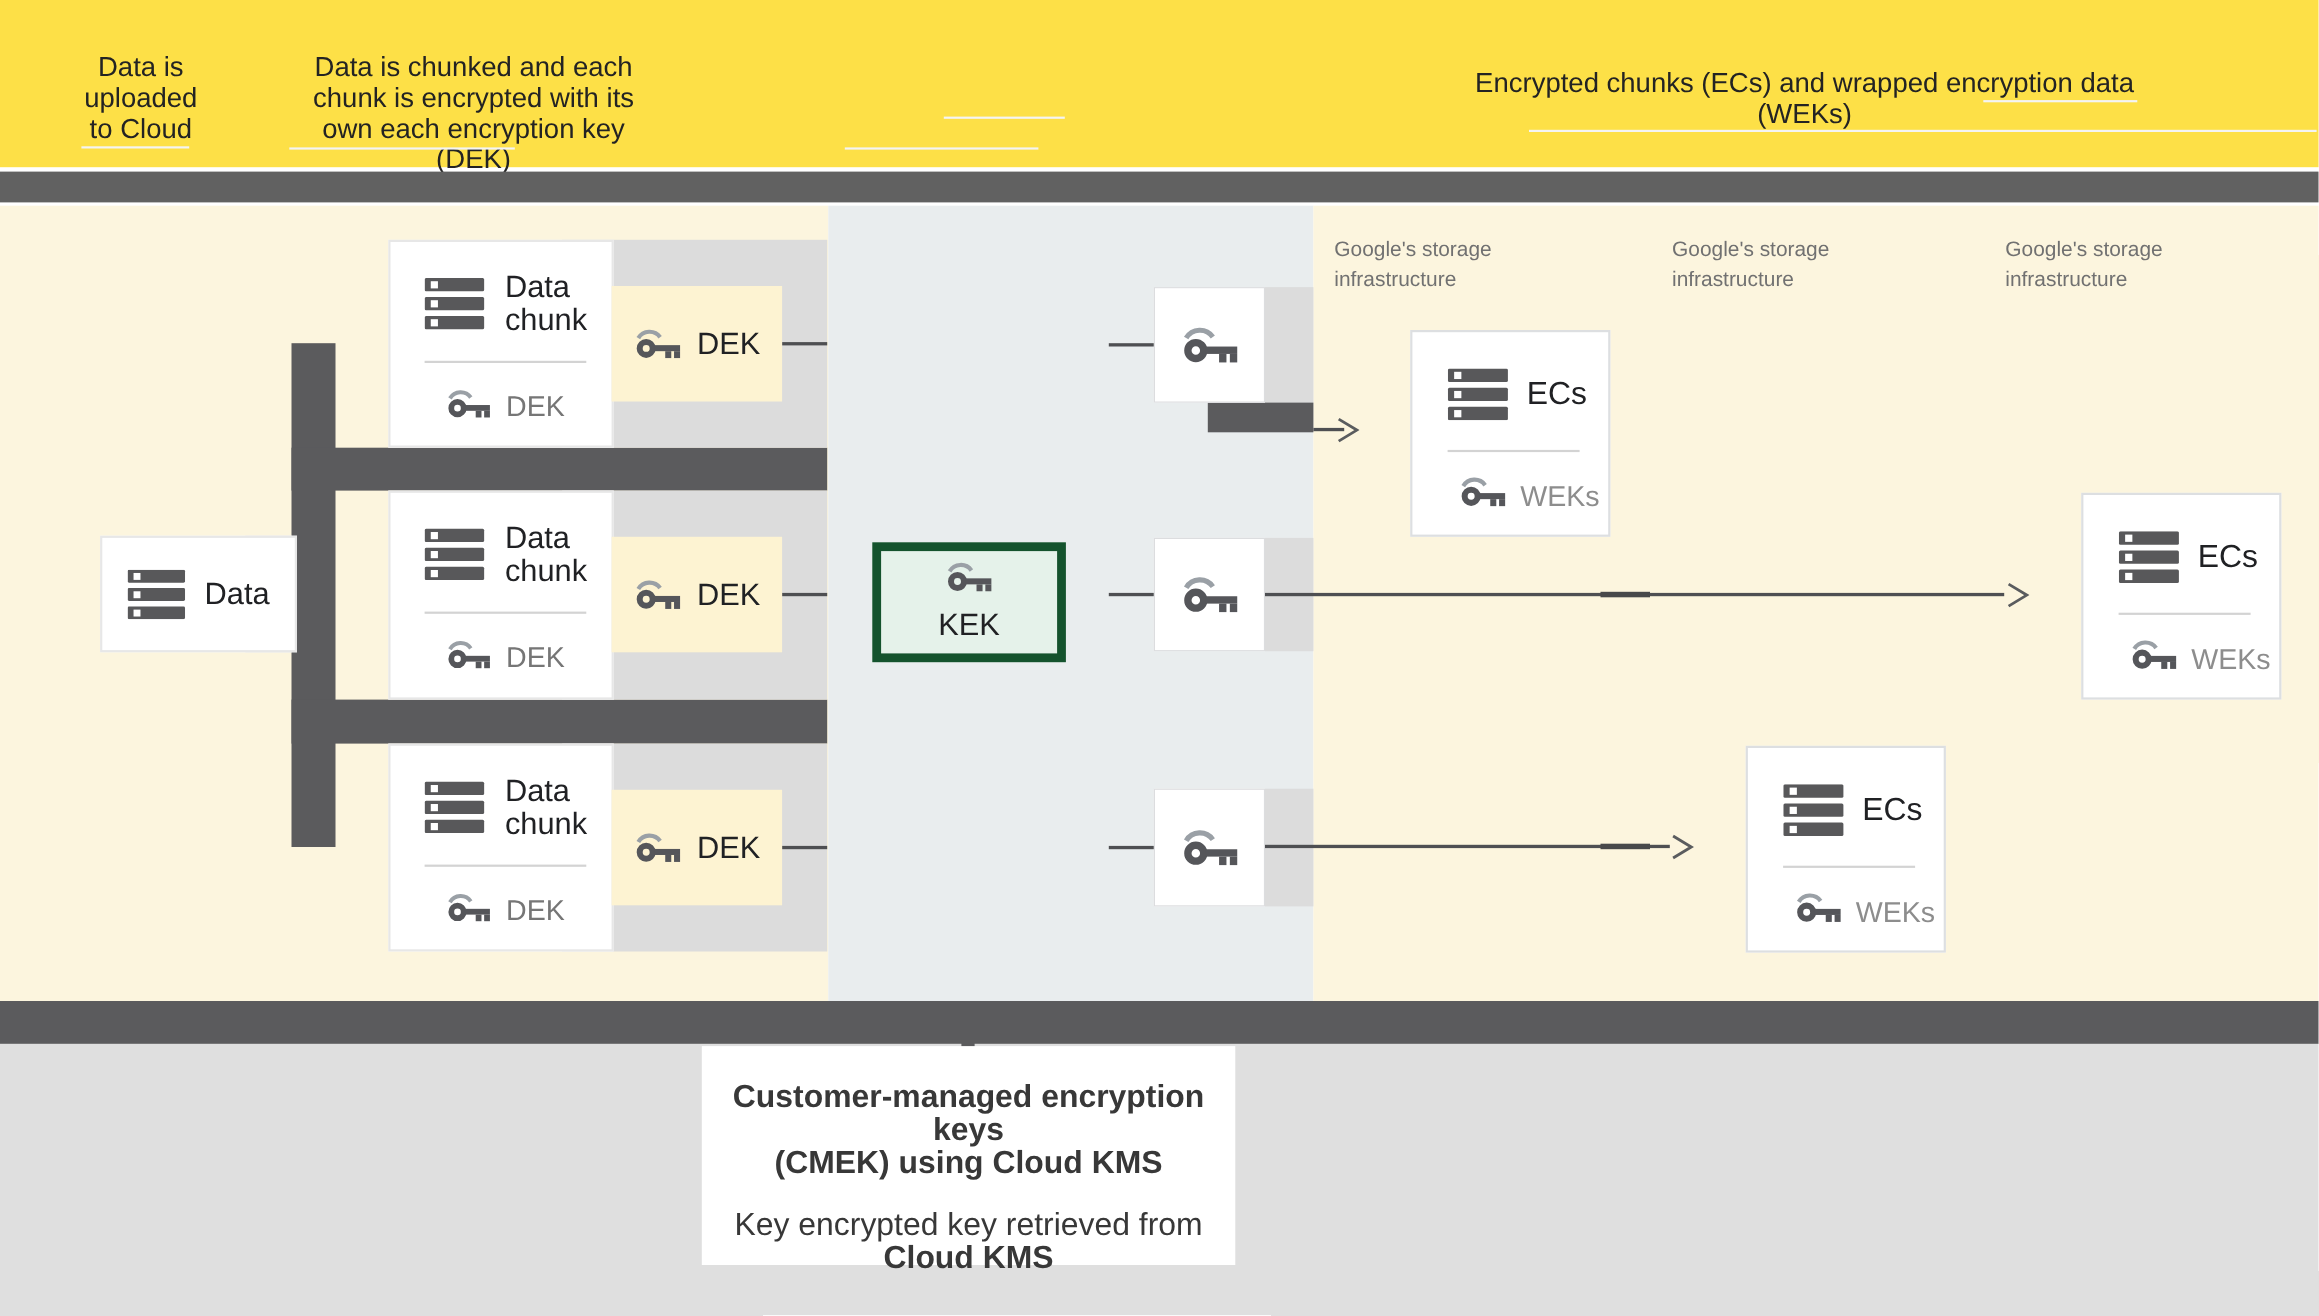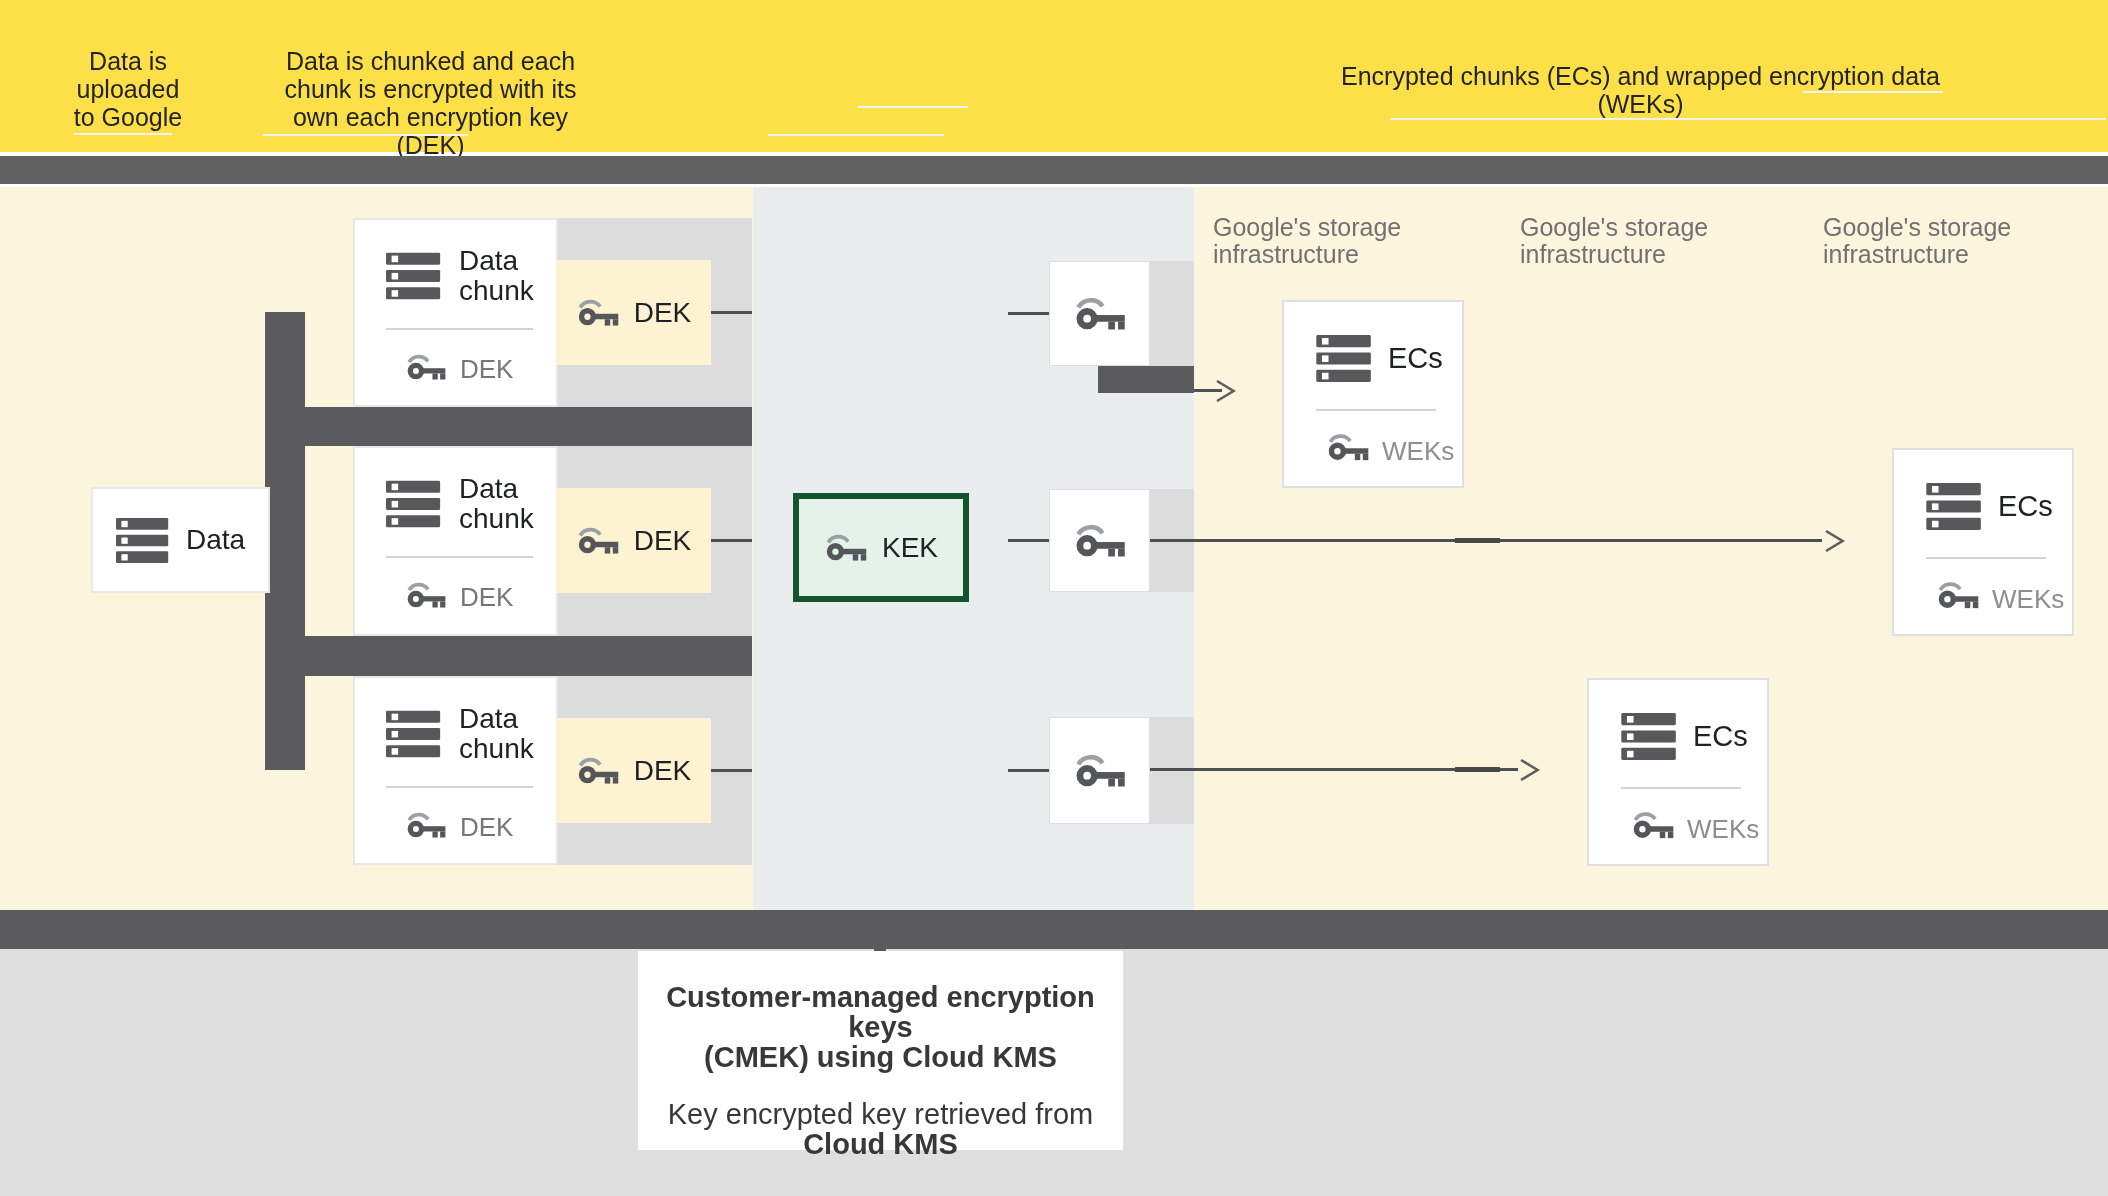--- a/index.html
+++ b/index.html
@@ -19,47 +19,47 @@
   .panel.yellow{background:#fcf5de;}
   .panel.bluegray{background:#e9edee;}
   
   .dark{background:#5b5b5d;}
   .backdrop{background:#dcdcdc;}
   .cline{position:absolute;height:3px;background:#4e4f52;}
   .cline.thick{height:5px;background:#48494b;}
   
   .wbox{background:#fff;border:2px solid #e7e7e7;box-sizing:border-box;margin-left:47px;}
   .dekbox{background:#fdf3d2;display:flex;align-items:center;justify-content:center;gap:14px;}
-  .kekbox{background:#e5f2ea;border:6px solid #14532d;box-sizing:border-box;
-          display:flex;align-items:center;justify-content:center;gap:14px;}
+  .kekbox{background:#e5f2ea;border:8px solid #14532d;box-sizing:border-box;
+          display:flex;align-items:center;justify-content:center;gap:14px;flex-direction:column;}
   .keybox{background:#fff;border:1px solid #dcdddf;box-sizing:border-box;
           display:flex;align-items:center;justify-content:center;}
   .flexc{display:flex;align-items:center;justify-content:center;gap:16px;}
   .biglabel{font-size:28px;color:#202124;}
   .title2{font-size:28px;line-height:30px;color:#202124;}
   .subkey{font-size:26px;color:#767676;}
   .divider{position:absolute;height:2px;background:#d3d3d3;}
-  .storelabel{position:absolute;font-size:25px;line-height:27px;color:#717171;}
+  .storelabel{position:absolute;font-size:19px;line-height:27px;color:#717171;}
   
   .caption{left:638px;top:951px;width:485px;height:199px;background:#fff;text-align:center;
            color:#383838;font-size:29px;line-height:30px;padding-top:31px;box-sizing:border-box;}
   .caption .b{font-weight:bold;}
   .capgap{height:27px;}
   svg{display:block;}
 </style>
 </head>
 <body>
 
 <div id="stage">
 
   <div class="abs hdr">
     <div class="hcol" style="left:58px;top:47px;width:140px;">
       <div>Data is</div>
       <div>uploaded</div>
-      <div>to Google</div>
+      <div>to Cloud</div>
     </div>
     <div class="hcol" style="left:258px;top:47px;width:345px;">
       <div>Data is chunked and each</div>
       <div>chunk is encrypted with its</div>
       <div>own each encryption key (DEK)</div>
     </div>
     <div class="hcol" style="left:1318px;top:62px;width:645px;">
       <div>Encrypted chunks (ECs) and wrapped encryption data (WEKs)</div>
     </div>
 

